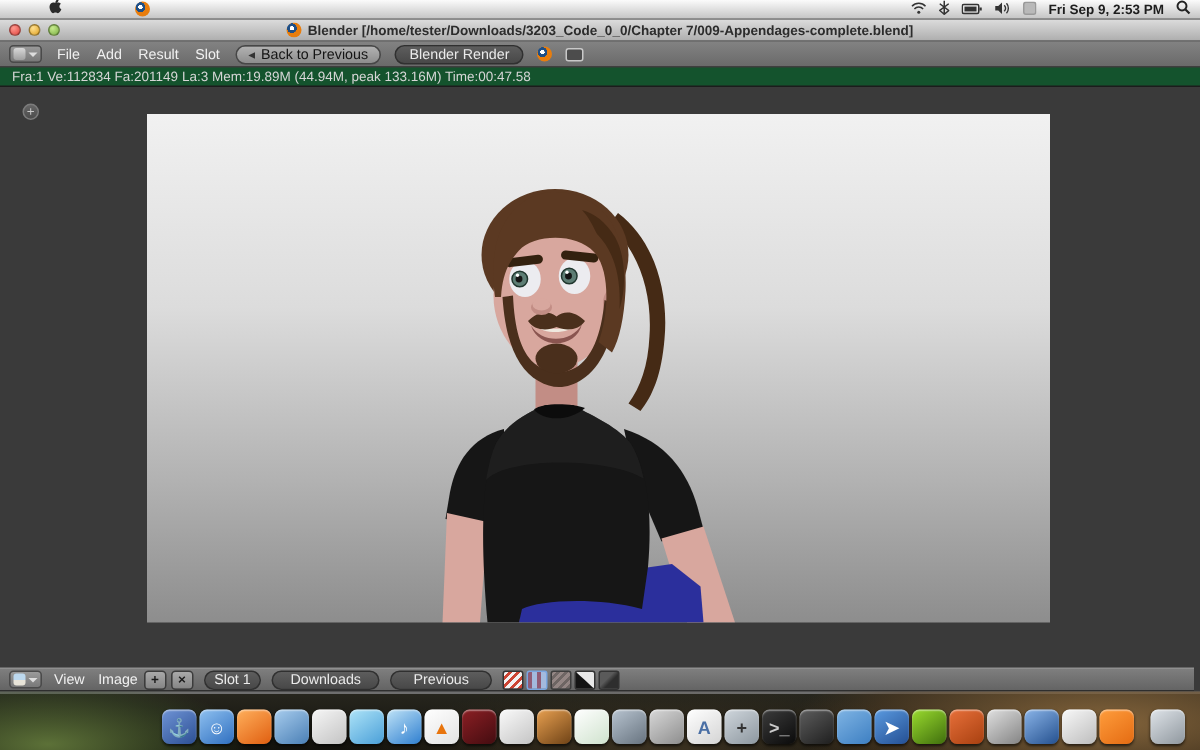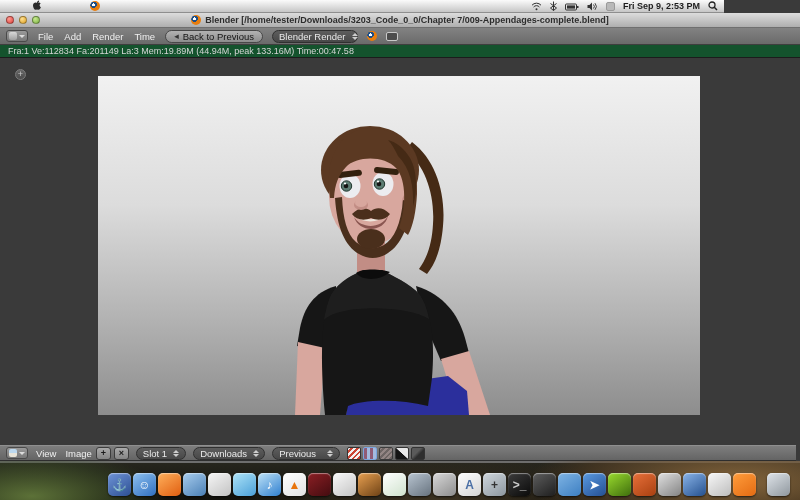--- a/index.html
+++ b/index.html
@@ -2,21 +2,21 @@
 <html style="--bg-top: #f1f1f1; --bg-bottom: #8d8d8d; --skin: #d8a79e; --skin-shadow: #c28d85; --hair: #5b3922; --hair-dark: #452a15; --beard: #4a2f1c; --shirt: #161616; --pants: #2b2f9c; --iris: #5d7d74; --mouth: #8a5550;"><head>
 <meta charset="utf-8">
 <style>
   html,body{margin:0;padding:0;background:#222;}
   .screen{position:relative;width:800px;height:500px;overflow:hidden;
     font-family:"Liberation Sans",sans-serif;background:#3a3a3a;
     -webkit-font-smoothing:antialiased;}
   .screen *{box-sizing:border-box;}
 
   
-  .menubar{position:absolute;top:0;left:0;width:724px;height:13px;
+  .menubar{position:absolute;top:0;left:0;width:800px;height:13px;
     background:linear-gradient(#fbfbfb,#c6c6c6);border-bottom:1px solid #8e8e8e;
     display:flex;align-items:center;padding:0 6px 0 32px;z-index:9;}
   .mb-right{margin-left:auto;display:flex;align-items:center;gap:8px;}
   .clock{font-size:9px;font-weight:bold;color:#1d1d1d;white-space:nowrap;}
   .blender-mini{display:inline-block;width:10px;height:10px;border-radius:50%;
     background:radial-gradient(circle at 36% 38%, #ffffff 0 16%, #1f4f86 17% 36%, #e87d0d 37%);
     vertical-align:middle;flex:0 0 auto;}
   .menubar .blender-mini{margin-left:48px;}
   .mb-ic{display:inline-block;}
 
@@ -44,21 +44,21 @@
   .ed-ic.info{background:linear-gradient(#d8d8d8,#a0a0a0);}
   .ed-ic.image{background:linear-gradient(#bcd8ee 55%,#e8e4d8 55%);}
   .chev{width:0;height:0;border-left:3px solid transparent;border-right:3px solid transparent;
     border-top:3px solid #ddd;}
   .btn{display:inline-flex;align-items:center;gap:4px;height:13px;padding:0 8px;
     border-radius:8px;border:1px solid #474747;background:linear-gradient(#b2b2b2,#8d8d8d);
     color:#141414;font-size:9.5px;white-space:nowrap;}
   .back-ic{font-size:9px;color:#333;line-height:1;}
   .dd{display:inline-flex;align-items:center;gap:6px;height:13px;padding:0 6px;
     border-radius:8px;border:1px solid #303030;background:linear-gradient(#5d5d5d,#484848);
-    color:#eaeaea;font-size:9.5px;white-space:nowrap;}
+    color:#eaeaea;font-size:9.5px;white-space:nowrap;flex-direction:column;}
   .updn{display:inline-flex;flex-direction:column;gap:1px;}
   .tu{width:0;height:0;border-left:3px solid transparent;border-right:3px solid transparent;
     border-bottom:3px solid #cdcdcd;}
   .td{width:0;height:0;border-left:3px solid transparent;border-right:3px solid transparent;
     border-top:3px solid #cdcdcd;}
   .status{font-size:8.5px;color:#e2e2e2;white-space:nowrap;}
   .screen-ic{width:12px;height:9px;border:1px solid #c9c9c9;border-radius:2px;
     background:#4c4c4c;flex:0 0 auto;}
 
   
@@ -182,22 +182,22 @@
     <div class="lights"></div>
   </div>
 
   <div class="info-header">
     <span class="ed-btn">
       <span class="ed-ic info"></span>
       <span class="chev"></span>
     </span>
     <span class="menu">File</span>
     <span class="menu">Add</span>
-    <span class="menu">Render</span>
-    <span class="menu">Time</span>
+    <span class="menu">Result</span>
+    <span class="menu">Slot</span>
     <span class="btn">
       <span class="back-ic">◂</span>
       <span>Back to Previous</span>
     </span>
     <span class="dd" style="width:86px;justify-content:space-between;">
       <span>Blender Render</span>
       <span class="updn">
           <i class="tu"></i>
           <i class="td"></i>
         </span>

